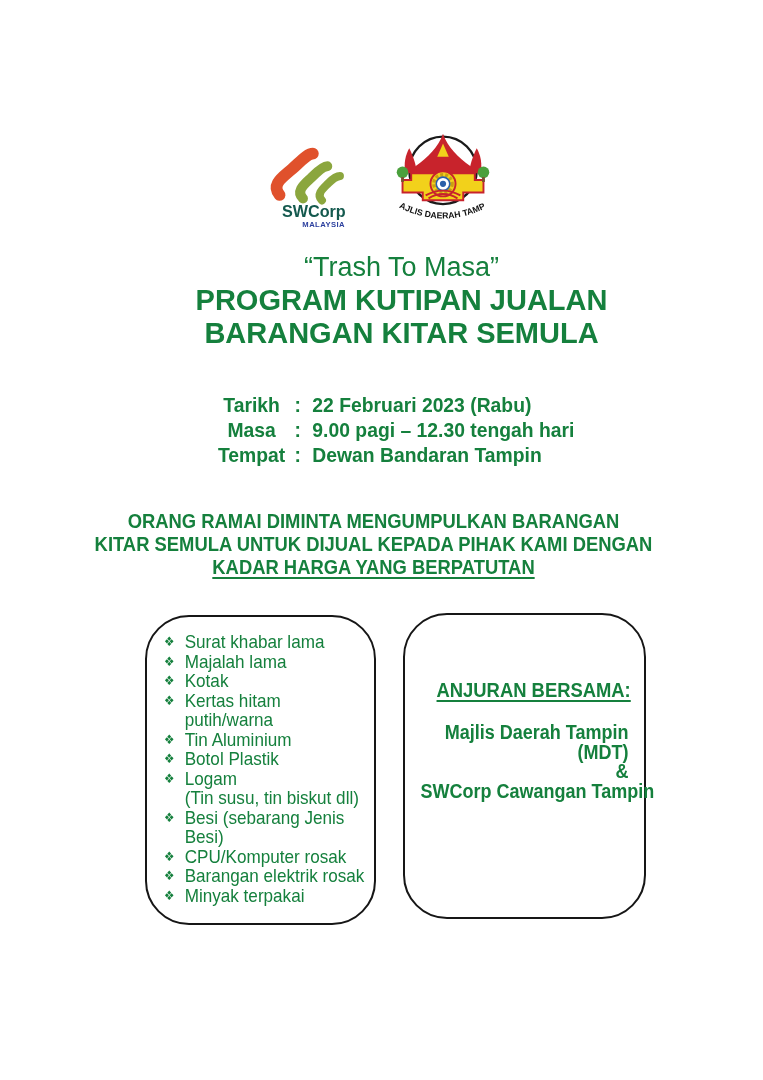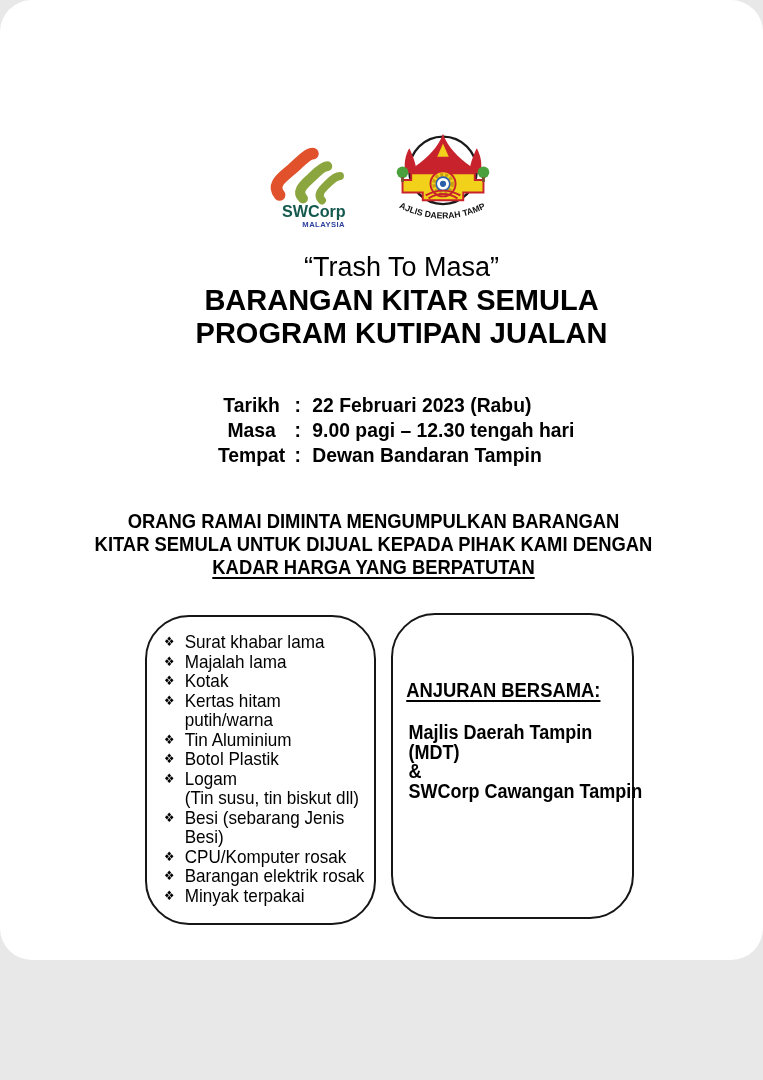--- a/index.html
+++ b/index.html
@@ -1,25 +1,24 @@
 <!DOCTYPE html>
 <html><head>
 <meta charset="utf-8">
 <title>Flyer</title>
 <style>
   html,body{margin:0;padding:0;background:#e8e8e8;}
   .page{
     position:relative;
-    width:763px;height:960px;
+    width:763px;height:1080px;
     margin:0 auto;
     background:#ffffff;
     font-family:"Liberation Sans",sans-serif;
-    color:#000000;
+    color:#15803d;
     overflow:hidden;
-    border-radius:32px;
   }
 
   
   .logos{
     position:absolute;top:128px;left:0;right:0;
     display:flex;justify-content:center;align-items:flex-start;gap:33px;
   }
   .logo{flex:0 0 auto;}
   .logo-swcorp{margin-top:12px;}
   .logo svg{display:block;}
@@ -52,21 +51,21 @@
     transform:scaleX(0.92);transform-origin:center top;
   }
   .announcement .u{text-decoration:underline;text-underline-offset:3px;}
 
   
   .box{
     position:absolute;box-sizing:border-box;
     border:2px solid #161616;border-radius:44px;background:#fff;
   }
   .recyclables-box{left:145px;top:615px;width:231px;height:310px;padding:15px 6px 0 17px;}
-  .organizers-box{left:391px;top:613px;width:243px;height:306px;padding:64px 4px 12px 4px;text-align:left;}
+  .organizers-box{left:403px;top:613px;width:243px;height:306px;padding:64px 4px 12px 4px;text-align:right;}
 
   .recyclables-list{
     list-style:none;margin:0;padding:0;
     font-size:19px;line-height:19.5px;
     transform:scaleX(0.90);transform-origin:left top;
   }
   .recyclables-list li{display:flex;align-items:flex-start;}
   .bullet{
     flex:0 0 auto;width:15px;margin-right:8px;
     font-family:"DejaVu Sans",sans-serif;font-size:13px;line-height:19.5px;
@@ -135,22 +134,22 @@
         <text class="svg-label" font-size="9" fill="#111111">
           <textPath href="#mdtArc" startOffset="50%" text-anchor="middle">MAJLIS DAERAH TAMPIN</textPath>
         </text>
       </svg>
     </div>
 
   </div>
 
   <div class="title-block">
     <div class="tagline">“Trash To Masa”</div>
+    <div class="title-line">PROGRAM KUTIPAN JUALAN</div>
     <div class="title-line">BARANGAN KITAR SEMULA</div>
-    <div class="title-line">PROGRAM KUTIPAN JUALAN</div>
   </div>
 
   <div class="details">
     <div class="detail-row">
       <span class="detail-label">Tarikh</span>
       <span class="detail-sep">:</span>
       <span class="detail-value">22 Februari 2023 (Rabu)</span>
     </div>
     <div class="detail-row">
       <span class="detail-label">Masa</span>

